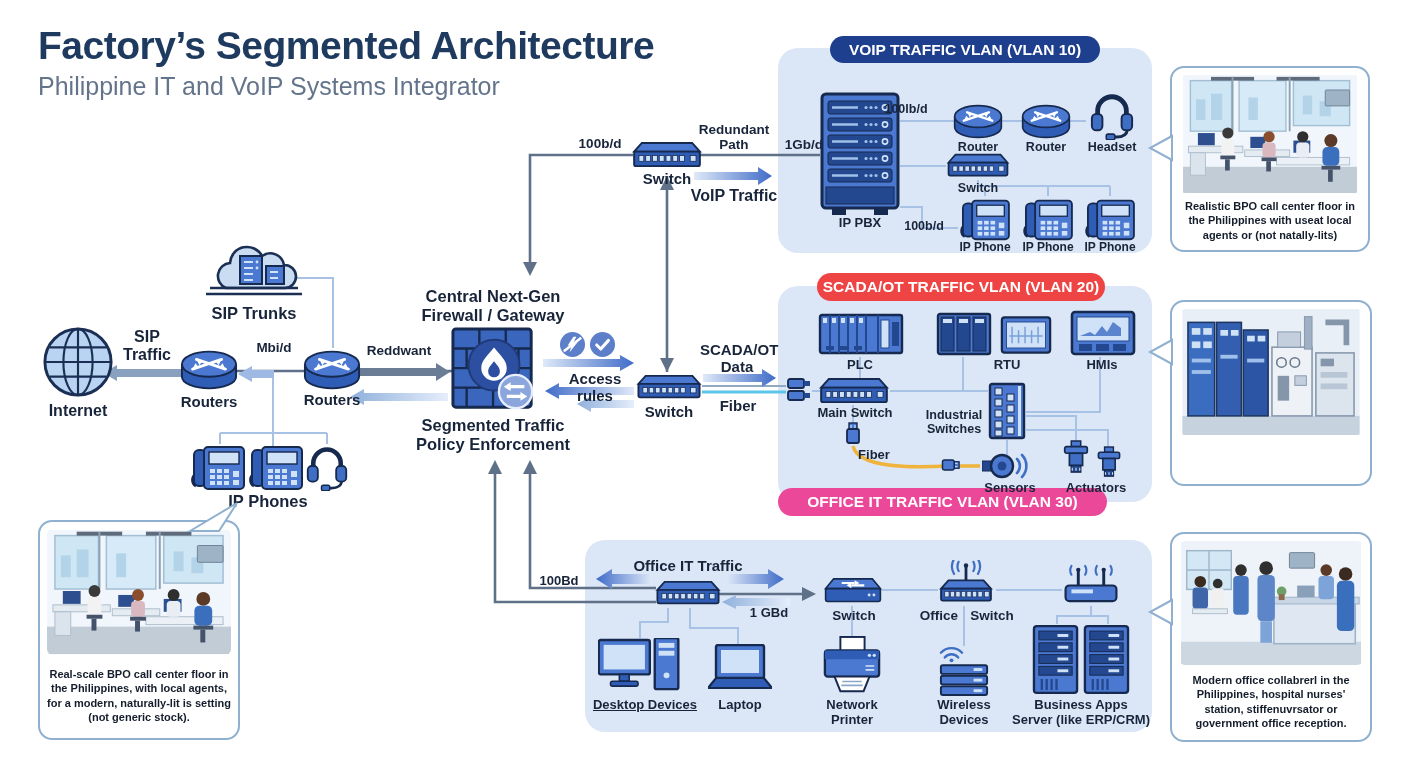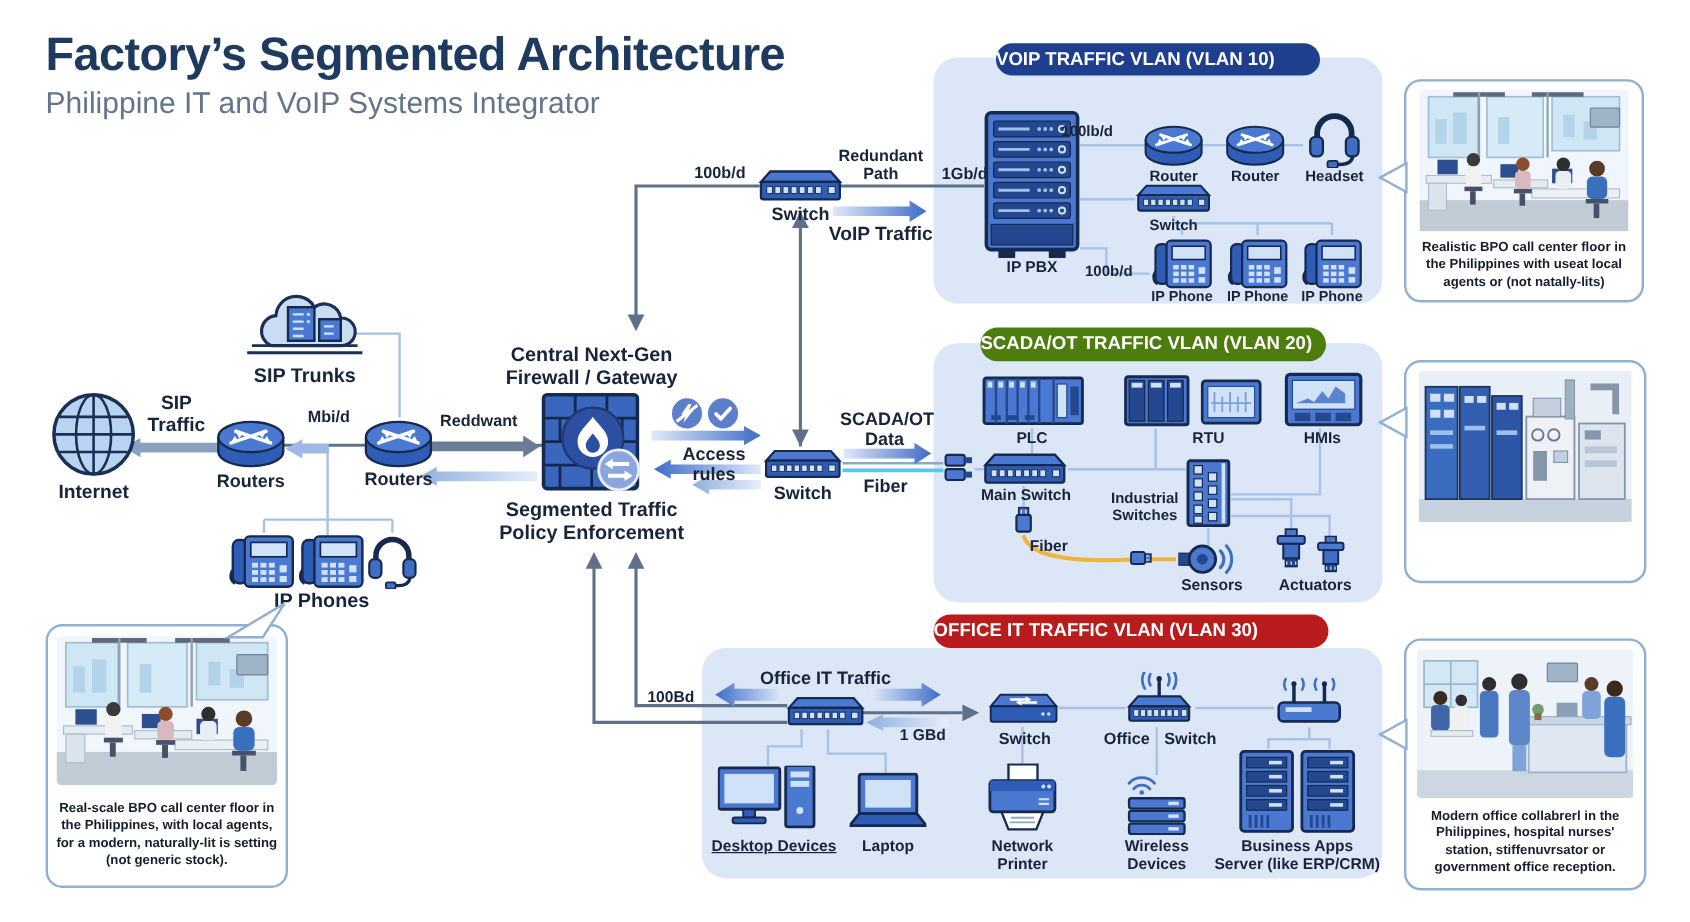--- a/index.html
+++ b/index.html
@@ -3,21 +3,21 @@
 <meta charset="utf-8">
 <style>
   html,body{margin:0;padding:0;background:#fff;}
   #canvas{position:relative;width:1408px;height:768px;background:#ffffff;overflow:hidden;
           font-family:"Liberation Sans",sans-serif;}
   .title{position:absolute;left:38px;top:24px;font-size:39px;font-weight:700;color:#1e3a5f;
          letter-spacing:-0.5px;z-index:2;}
   .subtitle{position:absolute;left:38px;top:72px;font-size:25px;font-weight:400;color:#64748b;z-index:2;}
   .vlan{position:absolute;background:#dbe6f6;border-radius:20px;z-index:0;}
   .pill{position:absolute;color:#fff;font-weight:700;font-size:15.5px;border-radius:999px;
-        display:flex;align-items:center;z-index:2;}
+        display:flex;align-items:center;justify-content:center;z-index:2;}
   .t{position:absolute;z-index:2;color:#18243a;text-align:center;white-space:pre-line;
      font-weight:600;line-height:1.14;font-size:12.5px;}
   .t12{font-size:12px;} .t13{font-size:13px;} .t14{font-size:13.5px;} .t15{font-size:15px;}
   .t16{font-size:16px;} .t17{font-size:16.5px;font-weight:700;}
   .ic{position:absolute;z-index:2;}
   .photo-panel{position:absolute;background:#fff;border:2px solid #8fb0cf;border-radius:14px;
      padding:7px;box-sizing:border-box;z-index:2;display:flex;flex-direction:column;gap:5px;}
   .photo{width:100%;border-radius:6px;flex:0 0 auto;display:block;}
   .caption{font-size:11px;font-weight:700;color:#141d2b;text-align:center;line-height:1.28;
      flex:1;display:flex;align-items:center;justify-content:center;}
@@ -590,24 +590,24 @@
       <polygon points="703,374 762,374 762,369 776,378 762,387 762,382 703,382" fill="url(#gR)"></polygon>
       <polygon points="652,574 612,574 612,569 596,579 612,589 612,584 652,584" fill="url(#gL)"></polygon>
       <polygon points="726,574 768,574 768,569 784,579 768,589 768,584 726,584" fill="url(#gR)"></polygon>
       <polygon points="790,598 736,598 736,595 722,602 736,609 736,606 790,606" fill="url(#gL2)"></polygon>
     </g>
   </svg>
 
   <div class="pill" style="left:830px;top:36px;width:270px;height:27px;background:#1e3e8e;">
       <span>VOIP TRAFFIC VLAN (VLAN 10)</span>
     </div>
-  <div class="pill" style="left:817px;top:273px;width:288px;height:28px;background:#4d7c0f;">
+  <div class="pill" style="left:817px;top:273px;width:288px;height:28px;background:#ef4444;">
       <span>SCADA/OT TRAFFIC VLAN (VLAN 20)</span>
     </div>
-  <div class="pill" style="left:778px;top:512px;width:329px;height:28px;background:#b91c1c;">
+  <div class="pill" style="left:778px;top:488px;width:329px;height:28px;background:#ec4899;">
       <span>OFFICE IT TRAFFIC VLAN (VLAN 30)</span>
     </div>
 
   <svg class="ic" style="left:42px;top:326px;width:72px;height:72px;">
       <use href="#ic-globe"></use>
     </svg>
   <div class="t t16" style="left:40px;top:402px;width:76px;">Internet</div>
   <div class="t t16" style="left:113px;top:328px;width:68px;">SIP
 Traffic</div>
   <svg class="ic" style="left:180px;top:348px;width:58px;height:44px;">

